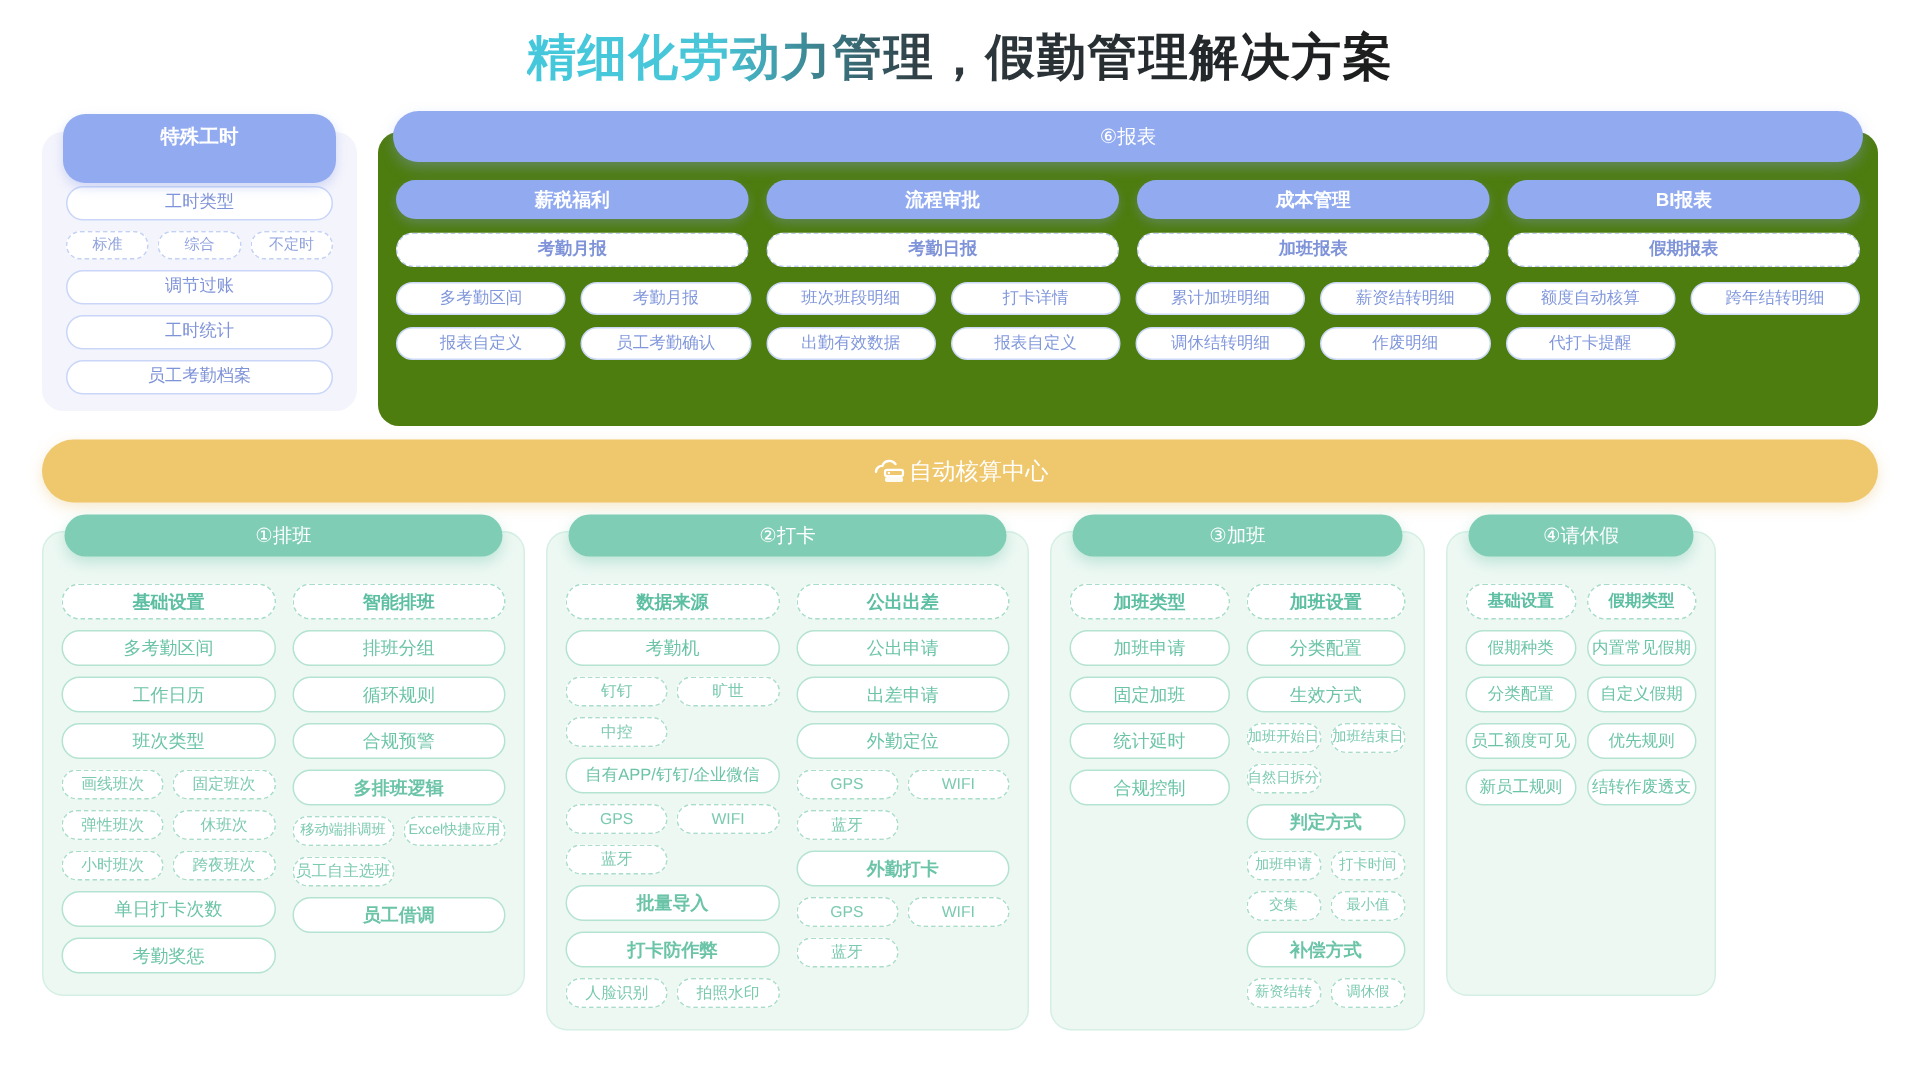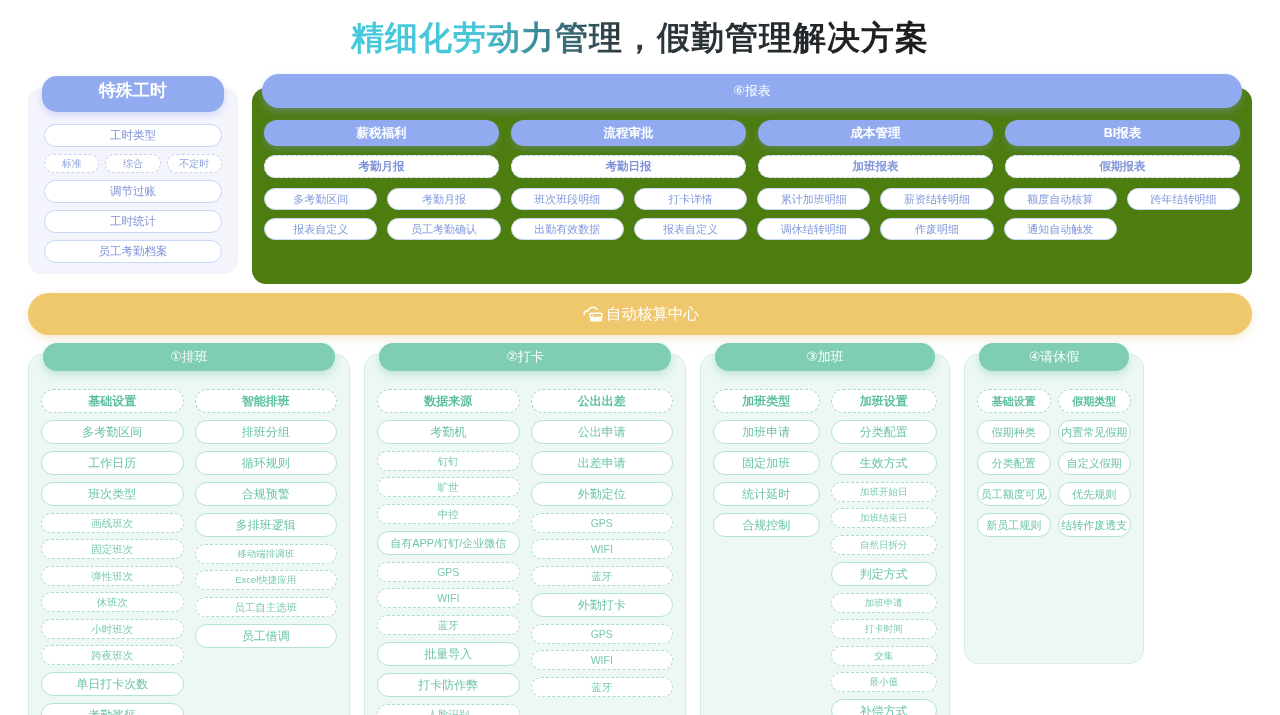--- a/index.html
+++ b/index.html
@@ -39,23 +39,23 @@
     width:210px; flex:0 0 210px;
     background:#f4f4fc;
     border-radius:14px;
     padding:22px 16px 18px 16px;
     margin-top:18px;
     position:relative;
     height:186px;
   }
   .sp-head{
     position:absolute; top:-12px; left:14px; right:14px;
-    height:36px; line-height:30px; text-align:center;
+    height:46px; line-height:30px; text-align:center;
     background:#91aaf0; color:#fff; border-radius:15px;
-    font-size:17px; font-weight:bold;
+    font-size:13px; font-weight:bold;
     box-shadow:0 3px 7px rgba(140,160,235,.35);
   }
   .sp-body{ margin-top:14px; display:flex; flex-direction:column; gap:7px; }
   .pill-b{
     height:23px; line-height:21px; text-align:center;
     background:#fff; border:1px solid #c9d6f7; border-radius:12px;
     color:#7f93d8; font-size:11.5px;
   }
   .pill-b-dash{
     height:19px; line-height:17px; text-align:center;
@@ -147,23 +147,23 @@
   .g-title{
     height:24px; line-height:22px; text-align:center;
     background:#fff; border:1px dashed #a6ddc8; border-radius:12px;
     color:#5dbfa2; font-size:12px; font-weight:bold;
   }
   .g-item{
     height:24px; line-height:22px; text-align:center;
     background:#fff; border:1px solid #b4e3d1; border-radius:12px;
     color:#6cc4a8; font-size:12px;
   }
-  .g-item.bold{ font-weight:normal; }
+  .g-item.bold{ font-weight:bold; }
   .g-item.sm{ font-size:11px; }
-  .g-mini-row{ display:flex; gap:6px;flex-direction:column; }
+  .g-mini-row{ display:flex; gap:6px; }
   .g-mini{
     flex:1 1 0;
     height:20px; line-height:18px; text-align:center;
     background:#fff; border:1px dashed #a9ddc9; border-radius:10px;
     color:#7acaae; font-size:10.5px;
   }
   .g-mini.half{ flex:0 0 calc(50% - 3px); }
   .g-mini.tiny{ font-size:9.5px; }
 </style>
 </head>
@@ -223,21 +223,21 @@
         <div class="rp-item">额度自动核算</div>
         <div class="rp-item">跨年结转明细</div>
       </div>
       <div class="rp-pair">
         <div class="rp-item">报表自定义</div>
         <div class="rp-item">员工考勤确认</div>
         <div class="rp-item">出勤有效数据</div>
         <div class="rp-item">报表自定义</div>
         <div class="rp-item">调休结转明细</div>
         <div class="rp-item">作废明细</div>
-        <div class="rp-item">通知自动触发</div>
+        <div class="rp-item">代打卡提醒</div>
         <div class="rp-item empty"></div>
       </div>
     </div>
   </div>
 </div>
 
 <div class="banner">
   <span>
     <svg width="24" height="18" viewBox="0 0 24 18" fill="none">
       <path d="M3 9.5 A4 4 0 0 1 7.2 5.6 A5 5 0 0 1 16 4.4" stroke="#fff" stroke-width="1.6" stroke-linecap="round" fill="none"></path>

